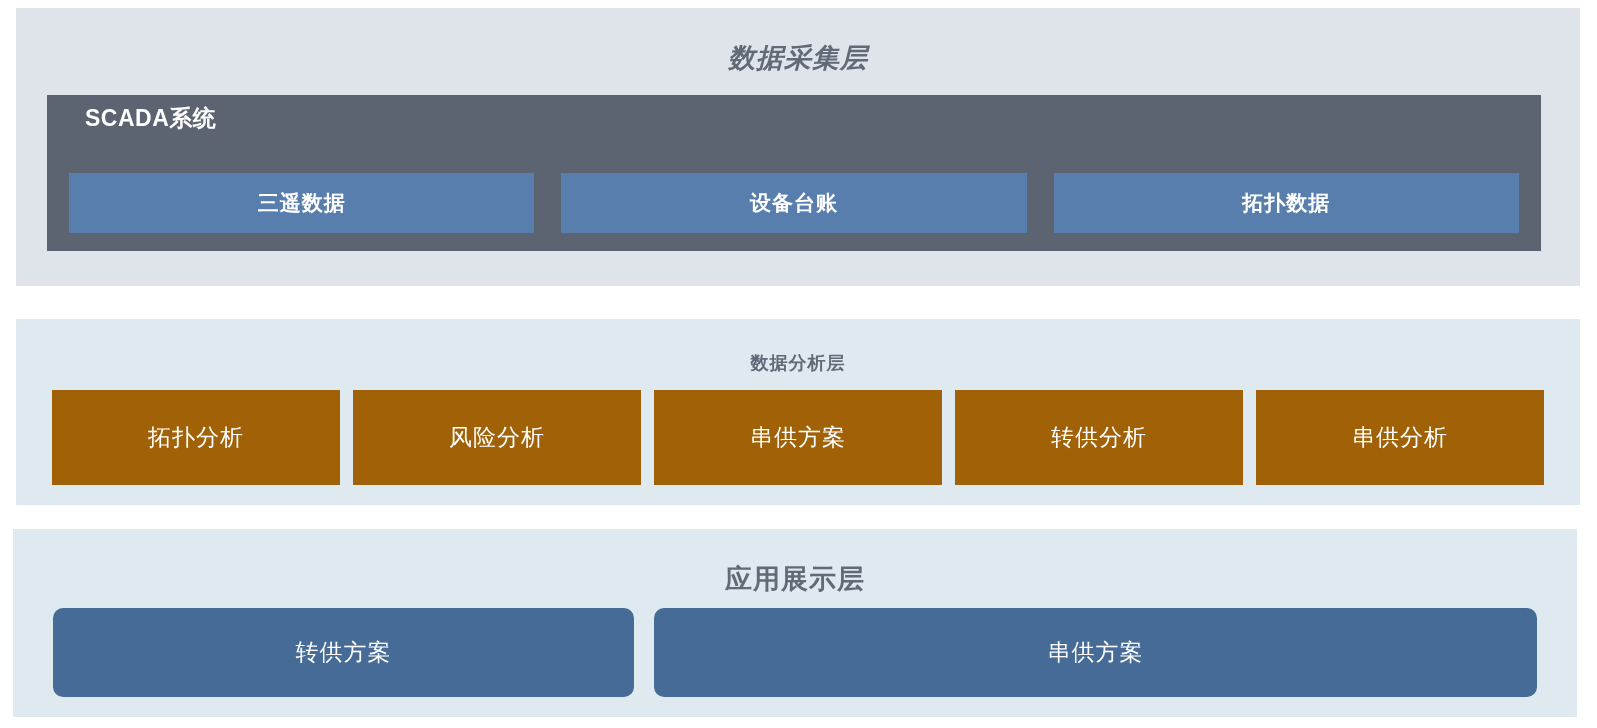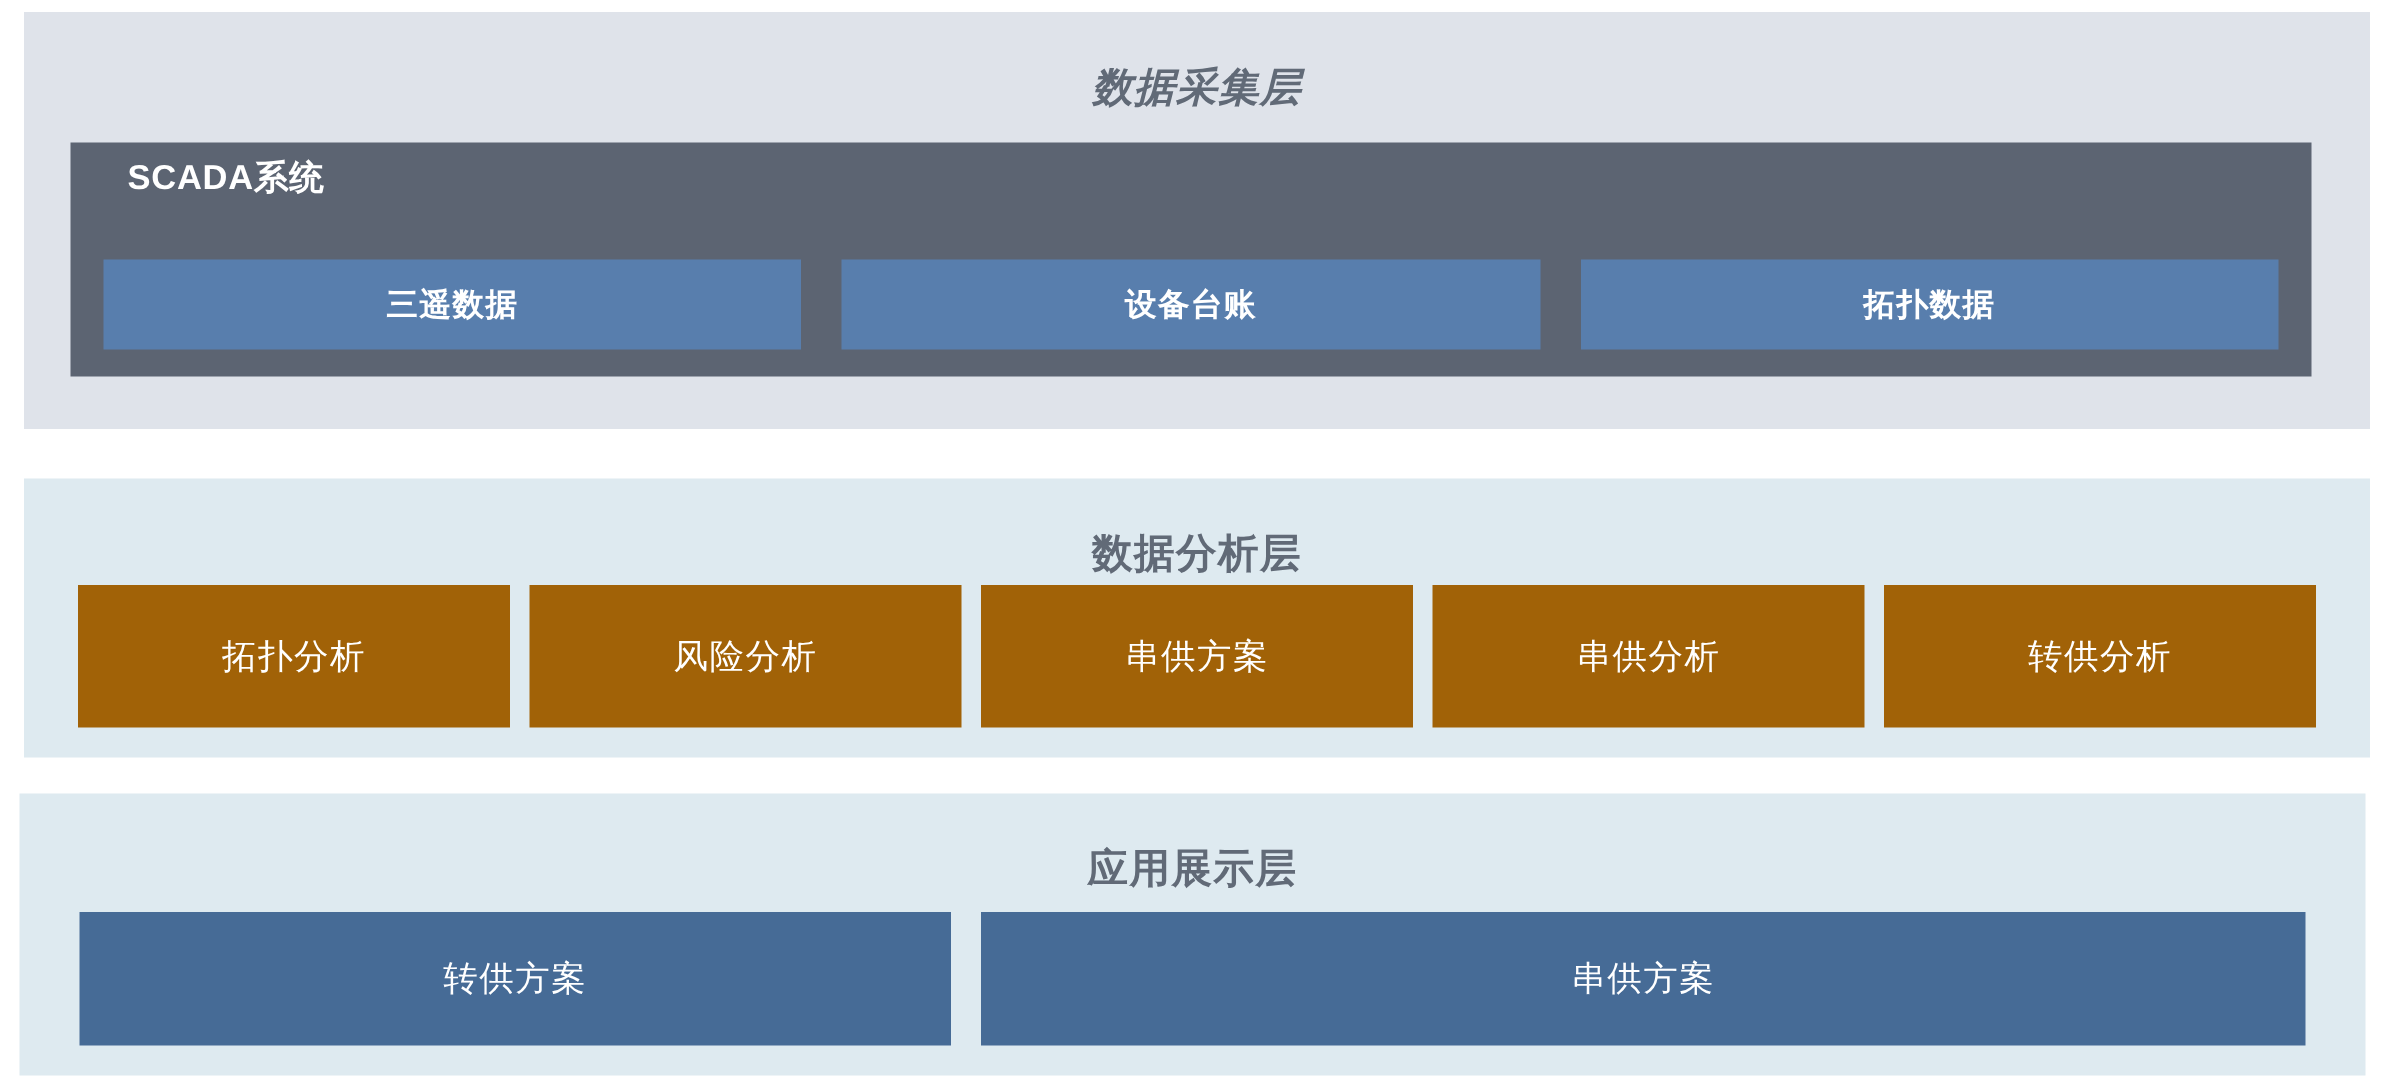--- a/index.html
+++ b/index.html
@@ -13,21 +13,21 @@
   #layer-collection{
     left:16px;top:8px;width:1564px;height:278px;
     background:#dfe3ea;
   }
   .layer-title{
     position:absolute;left:0;right:0;text-align:center;
     font-weight:bold;color:#616a77;
     letter-spacing:1px;white-space:nowrap;
   }
   #title-collection{top:32px;font-size:27px;font-style:italic;}
-  #title-analysis{top:32px;font-size:27px;}
+  #title-analysis{top:32px;font-size:18px;}
   #title-application{top:32px;font-size:27px;}
 
   #scada-group{
     position:absolute;left:31px;top:87px;width:1494px;height:156px;
     background:#5c6472;box-sizing:border-box;
   }
   #scada-label{
     position:absolute;left:38px;top:8px;
     color:#ffffff;font-size:23px;font-weight:bold;letter-spacing:.5px;
     white-space:nowrap;
@@ -66,20 +66,21 @@
   }
   #application-items{
     position:absolute;left:40px;right:40px;top:79px;height:89px;
     display:flex;gap:20px;
   }
   .application-box{
     background:#466b96;
     display:flex;align-items:center;justify-content:center;
     color:#ffffff;font-size:23px;letter-spacing:1px;
     box-sizing:border-box;
+    border-radius:10px;
   }
   .application-box.half{flex:1 1 0;}
   .application-box.wide{flex:1.52 1 0;}
 </style>
 </head>
 <body>
 
 <div class="layer" id="layer-collection">
 
   <div class="layer-title" id="title-collection">数据采集层</div>
@@ -98,22 +99,22 @@
 </div>
 
 <div class="layer" id="layer-analysis">
 
   <div class="layer-title" id="title-analysis">数据分析层</div>
 
   <div id="analysis-items">
     <div class="analysis-box">拓扑分析</div>
     <div class="analysis-box">风险分析</div>
     <div class="analysis-box">串供方案</div>
+    <div class="analysis-box">转供分析</div>
     <div class="analysis-box">串供分析</div>
-    <div class="analysis-box">转供分析</div>
   </div>
 </div>
 
 <div class="layer" id="layer-application">
 
   <div class="layer-title" id="title-application">应用展示层</div>
 
   <div id="application-items">
     <div class="application-box half">转供方案</div>
     <div class="application-box wide">串供方案</div>

